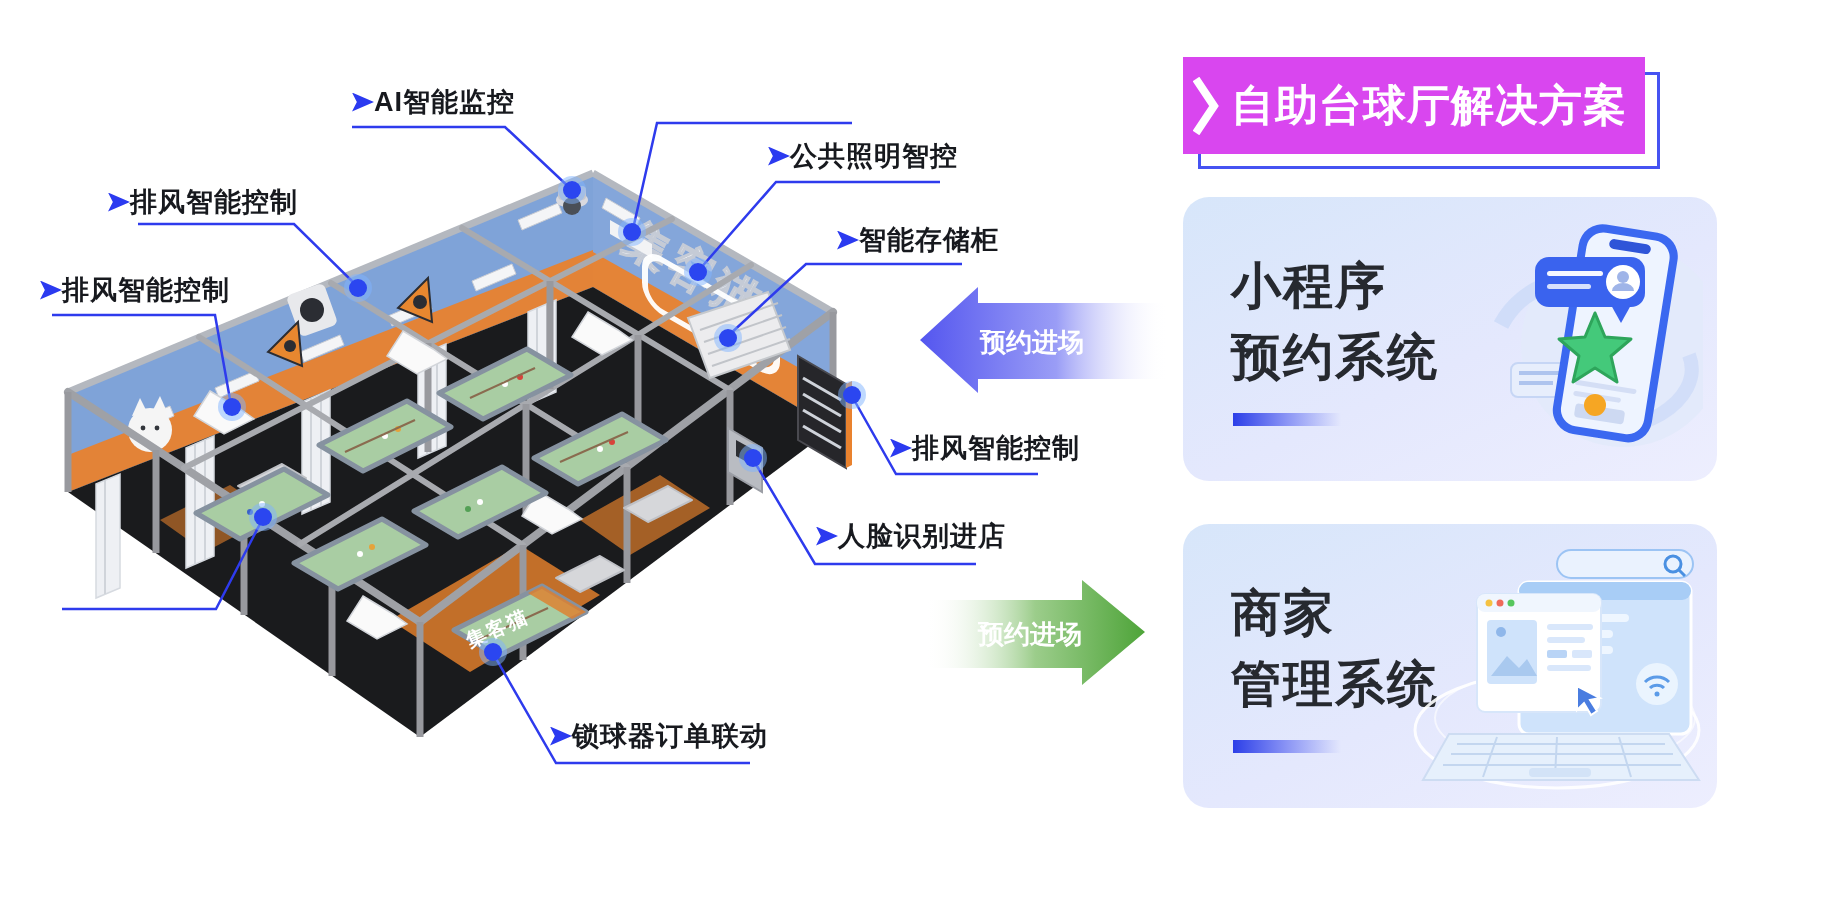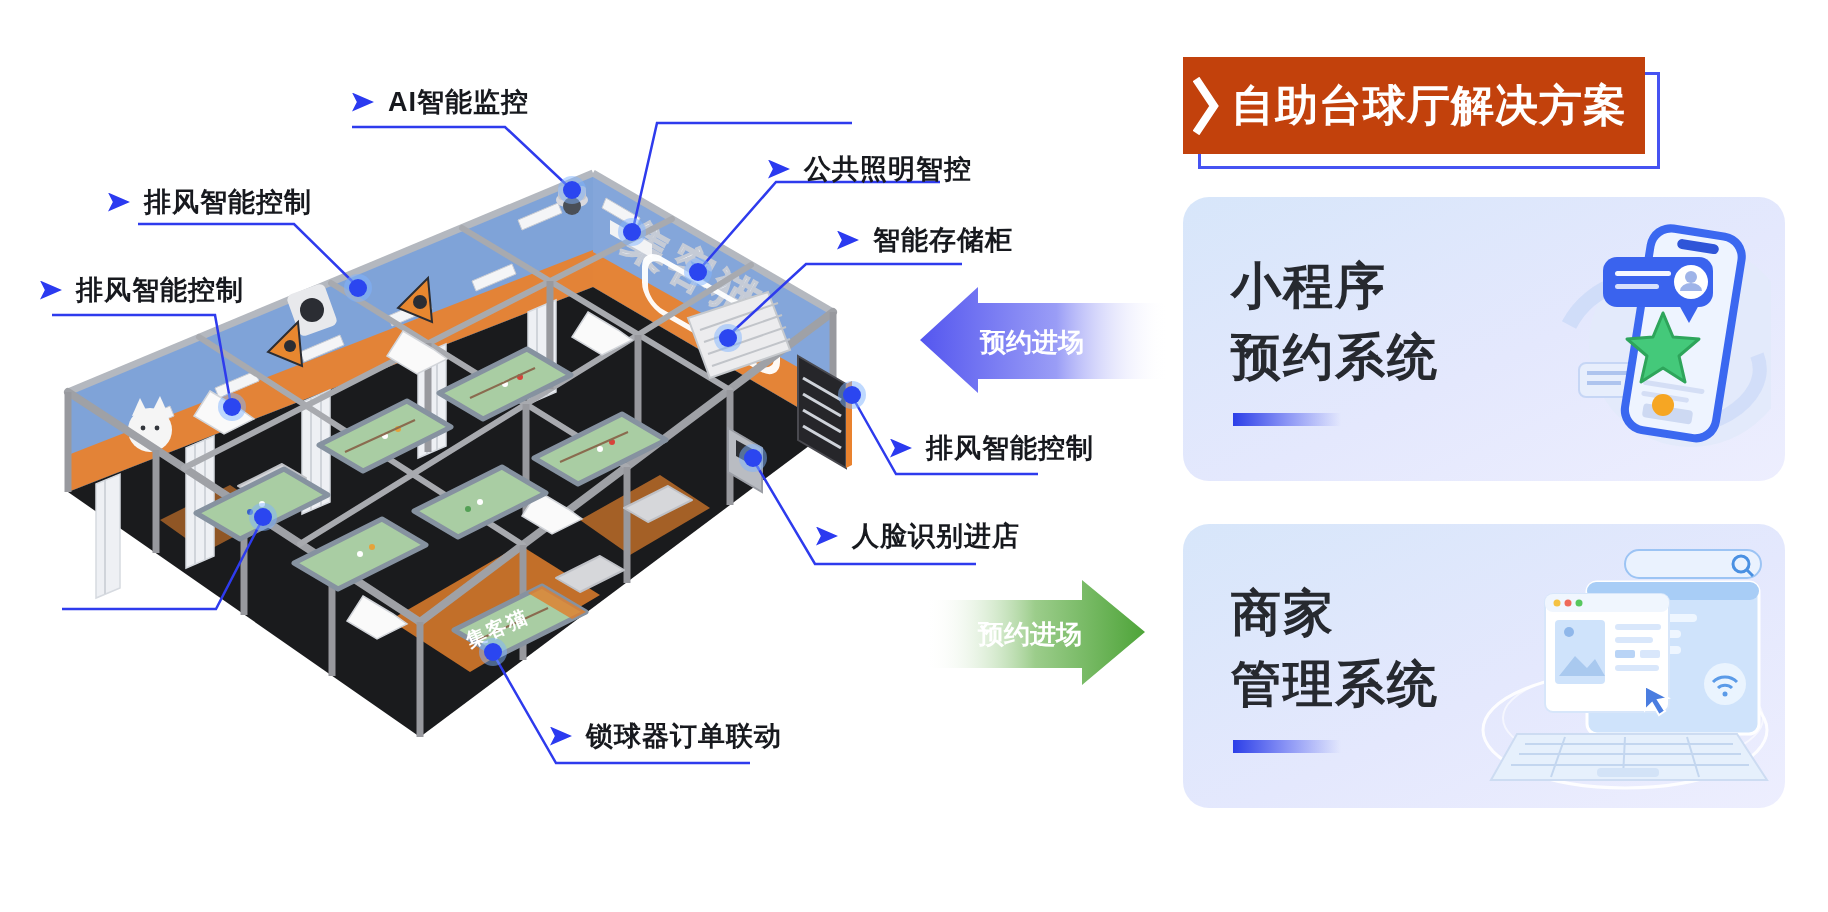--- a/index.html
+++ b/index.html
@@ -2,35 +2,35 @@
 <html><head>
 <meta charset="utf-8">
 <style>
   html,body{margin:0;padding:0;background:#ffffff;}
   .canvas{position:relative;width:1828px;height:912px;background:#ffffff;overflow:hidden;
           font-family:"Liberation Sans","DejaVu Sans",sans-serif;}
   svg{display:block;}
   #scene{position:absolute;left:0;top:0;}
 
   
-  .callout{position:absolute;display:flex;align-items:center;gap:14px;white-space:nowrap;z-index:30;}
+  .callout{position:absolute;display:flex;align-items:center;gap:0;white-space:nowrap;z-index:30;}
   .tri{width:22px;height:19px;background:#2b3af0;flex:0 0 auto;
        clip-path:polygon(0 0,100% 50%,0 100%,22% 50%);}
   .callout-text{font-size:27px;font-weight:700;color:#17191e;letter-spacing:1px;}
 
   
   .title-wrap{position:absolute;left:1183px;top:57px;z-index:40;}
   .title-shadow{position:absolute;left:15px;top:15px;width:462px;height:97px;
                 background:#ffffff;border:3px solid #4653f2;box-sizing:border-box;}
-  .title-box{position:relative;width:462px;height:97px;background:#c2410c;
+  .title-box{position:relative;width:462px;height:97px;background:#d946ef;
              display:flex;align-items:center;gap:12px;padding-left:10px;box-sizing:border-box;}
   .title-text{color:#ffffff;font-size:43px;font-weight:900;letter-spacing:1px;}
 
   
-  .card{position:absolute;left:1183px;width:602px;height:284px;border-radius:26px;
+  .card{position:absolute;left:1183px;width:534px;height:284px;border-radius:26px;
         background:linear-gradient(155deg,#d7e6fa 0%,#e4e8fd 55%,#edeefe 100%);
         overflow:hidden;z-index:20;}
   .card-title{position:absolute;left:48px;top:54px;font-size:50px;font-weight:900;
               color:#26292f;line-height:1.42;letter-spacing:2px;}
   .bar{position:absolute;left:50px;top:216px;width:108px;height:13px;
        background:linear-gradient(90deg,#2c3fe8 0%,#8b95f5 50%,rgba(255,255,255,0) 100%);}
   .illus{position:absolute;}
 </style>
 </head>
 <body>
@@ -300,21 +300,21 @@
           <circle cx="753" cy="458" r="14" fill="#7fb3ff" opacity="0.5"></circle>
           <circle cx="753" cy="458" r="9" fill="#2b46f0"></circle>
         </g>
   </g>
 </svg>
 
 <div class="callout" style="left:352px;top:84px">
   <span class="tri"></span>
   <span class="callout-text">AI智能监控</span>
     </div>
-<div class="callout" style="left:768px;top:151px">
+<div class="callout" style="left:768px;top:138px">
   <span class="tri"></span>
   <span class="callout-text">公共照明智控</span>
     </div>
 <div class="callout" style="left:837px;top:222px">
   <span class="tri"></span>
   <span class="callout-text">智能存储柜</span>
     </div>
 <div class="callout" style="left:108px;top:184px">
   <span class="tri"></span>
   <span class="callout-text">排风智能控制</span>

